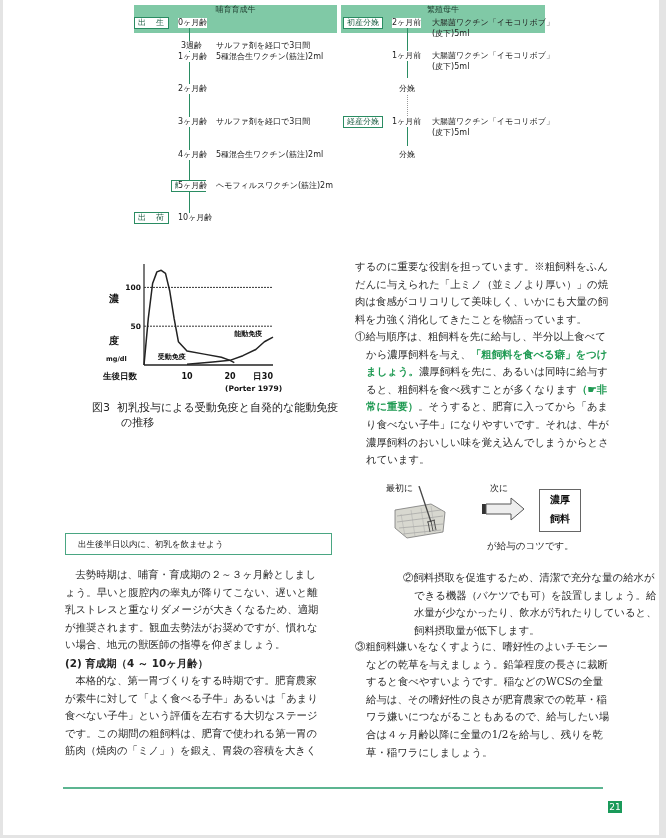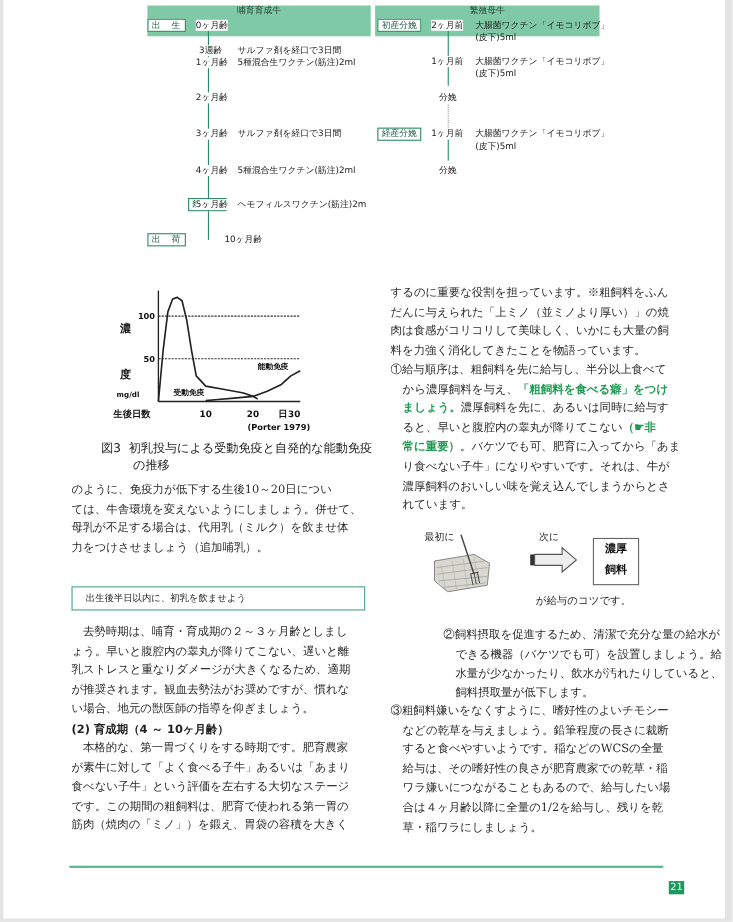--- a/index.html
+++ b/index.html
@@ -39,21 +39,21 @@
   <div class="abs t8" style="left:213px; top:41px;">サルファ剤を経口で3日間</div>
   <div class="abs t8" style="left:175px; top:52px; background:#fff;">1ヶ月齢</div>
   <div class="abs t8" style="left:213px; top:52px;">5種混合生ワクチン(筋注)2ml</div>
   <div class="abs t8" style="left:175px; top:84px; background:#fff;">2ヶ月齢</div>
   <div class="abs t8" style="left:175px; top:117px; background:#fff;">3ヶ月齢</div>
   <div class="abs t8" style="left:213px; top:117px;">サルファ剤を経口で3日間</div>
   <div class="abs t8" style="left:175px; top:150px; background:#fff;">4ヶ月齢</div>
   <div class="abs t8" style="left:213px; top:150px;">5種混合生ワクチン(筋注)2ml</div>
   <div class="abs t8" style="left:175px; top:181px; background:#fff;">5ヶ月齢</div>
   <div class="abs t8" style="left:213px; top:181px;">ヘモフィルスワクチン(筋注)2m</div>
-  <div class="abs t8" style="left:175px; top:213px; background:#fff;margin-left:26px;">10ヶ月齢</div>
+  <div class="abs t8" style="left:175px; top:213px; background:#fff;">10ヶ月齢</div>
 
   <div class="vline" style="left:404px; top:28px; height:50px;"></div>
   <div class="vdot" style="left:404px; top:92px; height:28px;"></div>
   <div class="vline" style="left:404px; top:126px; height:20px;"></div>
 
   <div class="tag" style="left:340px; top:17px; letter-spacing:0;">初産分娩</div>
   <div class="tag" style="left:340px; top:116px; letter-spacing:0;">経産分娩</div>
 
   <div class="abs t8" style="left:389px; top:18px; background:#fff;">2ヶ月前</div>
   <div class="abs t8" style="left:429px; top:18px;">大腸菌ワクチン「イモコリボブ」</div>
@@ -93,26 +93,20 @@
         <text x="54.760000000000005" y="100.792" font-size="7" font-weight="bold" fill="#111">受動免疫</text>
         <text x="131.3" y="77.512" font-size="7" font-weight="bold" fill="#111">能動免疫</text>
       </g>
   </svg>
 
   <div class="abs caption" style="left:60px; top:400px;">
     <span>図3</span><span>&nbsp;&nbsp;</span><span>初乳投与による受動免疫と自発的な能動免疫</span>
   </div>
   <div class="abs caption" style="left:89px; top:415px;">の推移</div>
 
-  <div class="abs serif body-text" style="left:62px; top:437px;">
-    <div>のように、免疫力が低下する生後10～20日につい</div>
-    <div>ては、牛舎環境を変えないようにしましょう。併せて、</div>
-    <div>母乳が不足する場合は、代用乳（ミルク）を飲ませ体</div>
-    <div>力をつけさせましょう（追加哺乳）。</div>
-  </div>
 
   <div class="callout" style="left:62px; top:533px; width:253px; height:20px;">出生後半日以内に、初乳を飲ませよう</div>
 
   <div class="abs serif body-text" style="left:62px; top:566px;">
     <div>　去勢時期は、哺育・育成期の２～３ヶ月齢としまし</div>
     <div>ょう。早いと腹腔内の睾丸が降りてこない、遅いと離</div>
     <div>乳ストレスと重なりダメージが大きくなるため、適期</div>
     <div>が推奨されます。観血去勢法がお奨めですが、慣れな</div>
     <div>い場合、地元の獣医師の指導を仰ぎましょう。</div>
   </div>
@@ -131,22 +125,22 @@
     <div>するのに重要な役割を担っています。※粗飼料をふん</div>
     <div>だんに与えられた「上ミノ（並ミノより厚い）」の焼</div>
     <div>肉は食感がコリコリして美味しく、いかにも大量の飼</div>
     <div>料を力強く消化してきたことを物語っています。</div>
   </div>
 
   <div class="abs serif body-text" style="left:352px; top:328px;">
     <div>①給与順序は、粗飼料を先に給与し、半分以上食べて</div>
     <div style="padding-left:11px;"><span>から濃厚飼料を与え、</span><span class="green">「粗飼料を食べる癖」をつけ</span></div>
     <div style="padding-left:11px;"><span class="green">ましょう。</span><span>濃厚飼料を先に、あるいは同時に給与す</span></div>
-    <div style="padding-left:11px;"><span>ると、早いと腹腔内の睾丸が降りてこない</span><span class="green">（☛非</span></div>
-    <div style="padding-left:11px;"><span class="green">常に重要）</span><span>。バケツでも可、肥育に入ってから「あま</span></div>
+    <div style="padding-left:11px;"><span>ると、粗飼料を食べ残すことが多くなります</span><span class="green">（☛非</span></div>
+    <div style="padding-left:11px;"><span class="green">常に重要）</span><span>。そうすると、肥育に入ってから「あま</span></div>
     <div style="padding-left:11px;">り食べない子牛」になりやすいです。それは、牛が</div>
     <div style="padding-left:11px;">濃厚飼料のおいしい味を覚え込んでしまうからとさ</div>
     <div style="padding-left:11px;">れています。</div>
   </div>
 
   <div class="abs" style="left:383px; top:482px; font-size:9px;">最初に</div>
   <svg style="position:absolute; left:388px; top:486px;" width="60" height="55">
     <path d="M4 24 L40 18 L54 26 L52 46 L16 52 L4 42 Z" fill="#d8d8d0" stroke="#777" stroke-width="0.8"></path>
     <path d="M6 30 L50 24 M6 36 L52 30 M8 42 L52 38 M12 48 L50 44" stroke="#999" stroke-width="0.6"></path>
     <path d="M10 28 L14 50 M20 24 L24 50 M30 22 L34 48 M40 20 L44 46" stroke="#aaa" stroke-width="0.5"></path>

